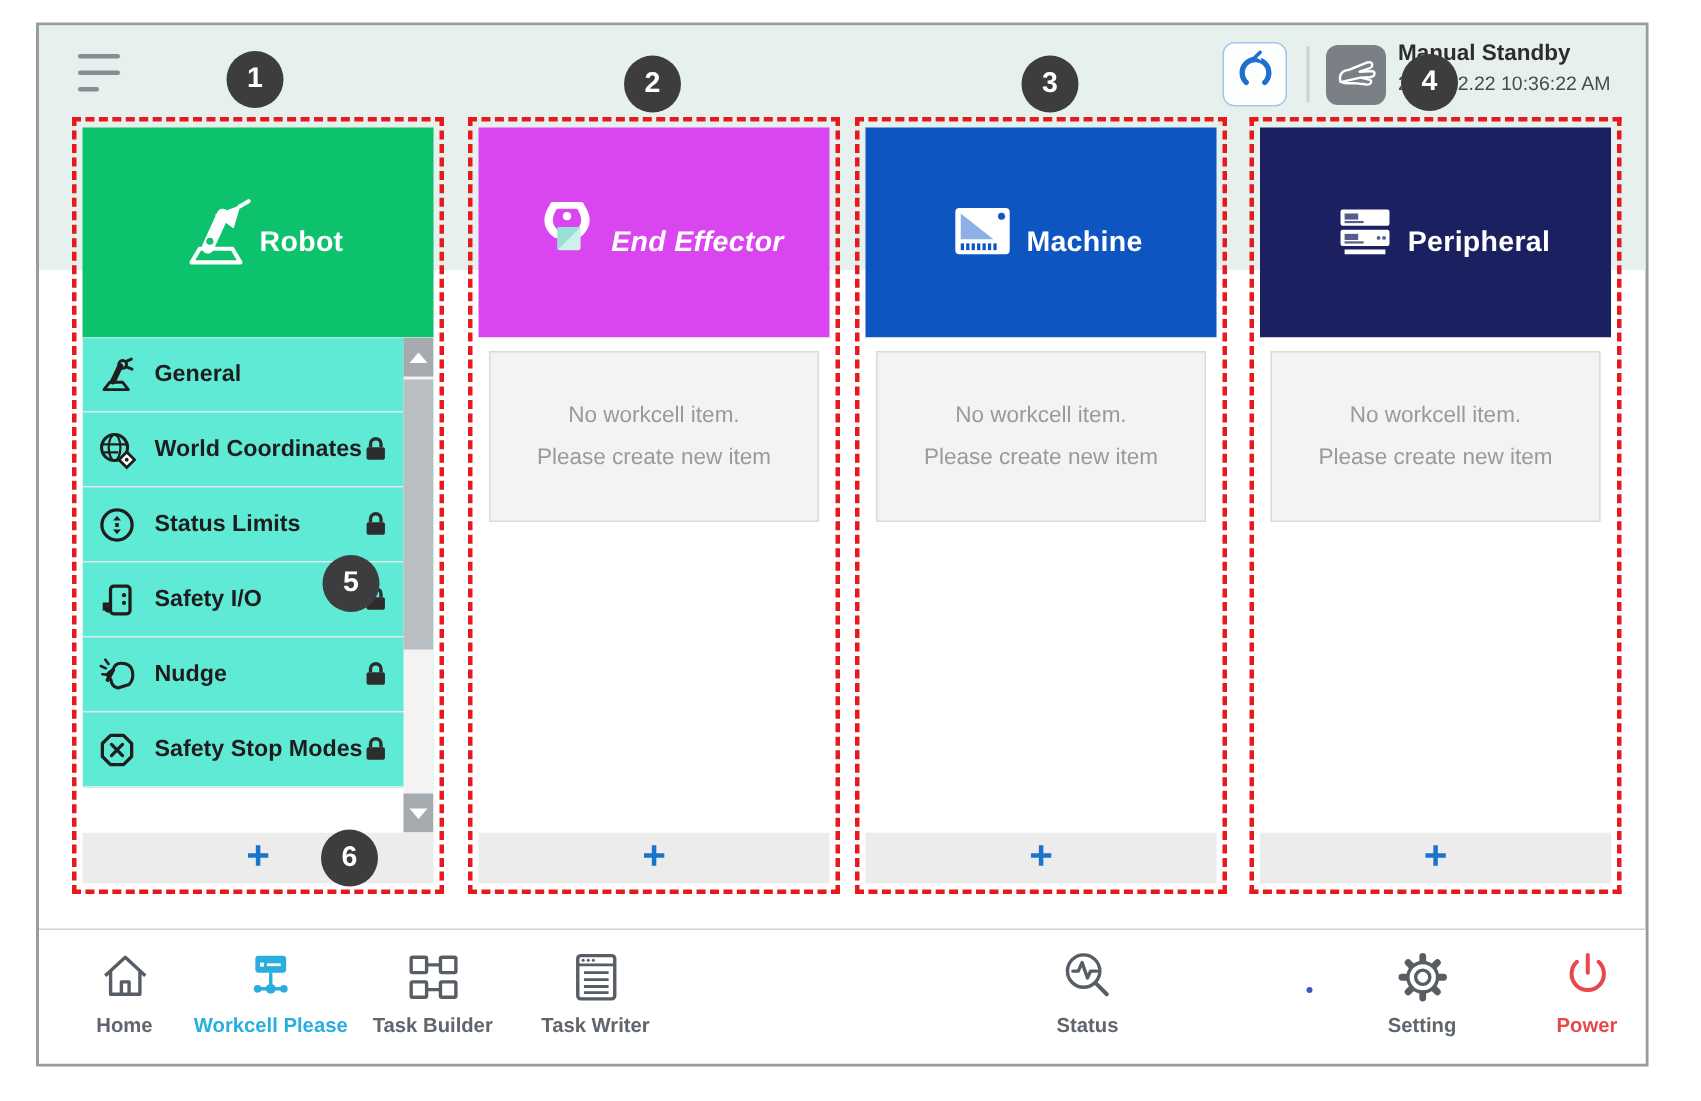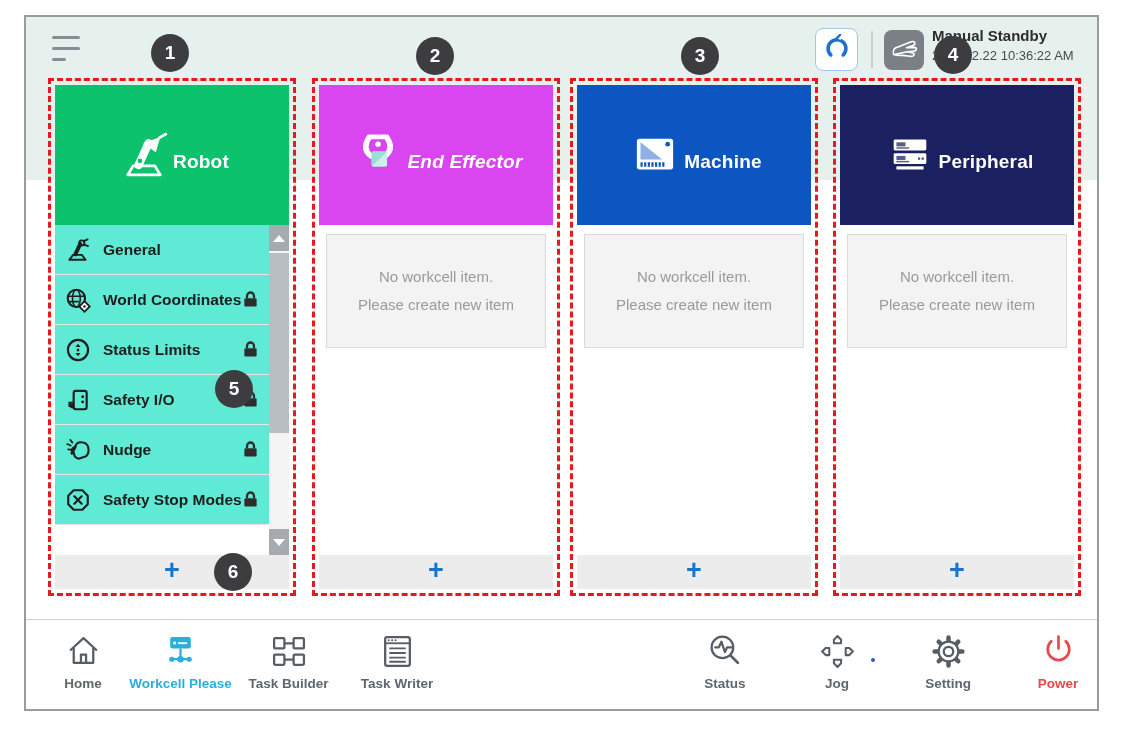--- a/index.html
+++ b/index.html
@@ -363,31 +363,20 @@
       <div class="nav-item" style="left:669px;width:60px;">
         <span class="nav-icon">
           <svg viewBox="0 0 36 36" width="37" height="37" fill="none" stroke="#565d64" stroke-width="2.2">
             <circle cx="15" cy="14" r="10.5"></circle>
             <path d="M8 14 h3.5 l2.5 -5.5 l3.5 10 l2 -4.5 h4" stroke-linejoin="round" stroke-linecap="round"></path>
             <path d="M23 22 L30 29" stroke-width="2.6" stroke-linecap="round"></path>
           </svg>
         </span>
         <span class="nav-label">Status</span>
       </div>
-      <div class="nav-item" style="left:781px;width:60px;">
-        <span class="nav-icon">
-          <svg viewBox="0 0 36 36" width="37" height="37" fill="none" stroke="#565d64" stroke-width="2" stroke-linejoin="round">
-            <polygon points="14.5,10 14.5,6.5 18,3 21.5,6.5 21.5,10"></polygon>
-            <polygon points="14.5,26 14.5,29.5 18,33 21.5,29.5 21.5,26"></polygon>
-            <polygon points="10,14.5 6.5,14.5 3,18 6.5,21.5 10,21.5"></polygon>
-            <polygon points="26,14.5 29.5,14.5 33,18 29.5,21.5 26,21.5"></polygon>
-          </svg>
-        </span>
-        <span class="nav-label">Jog</span>
-      </div>
       <span class="nav-dot"></span>
       <div class="nav-item" style="left:1002px;width:60px;">
         <span class="nav-icon">
           <svg viewBox="0 0 36 36" width="37" height="37" fill="none">
             <path d="M11 8 A10.5 10.5 0 1 0 25 8" stroke="#e8484c" stroke-width="2.6" stroke-linecap="round"></path>
             <path d="M18 3.5 v11.5" stroke="#e8484c" stroke-width="2.6" stroke-linecap="round"></path>
           </svg>
         </span>
         <span class="nav-label power">Power</span>
       </div>

